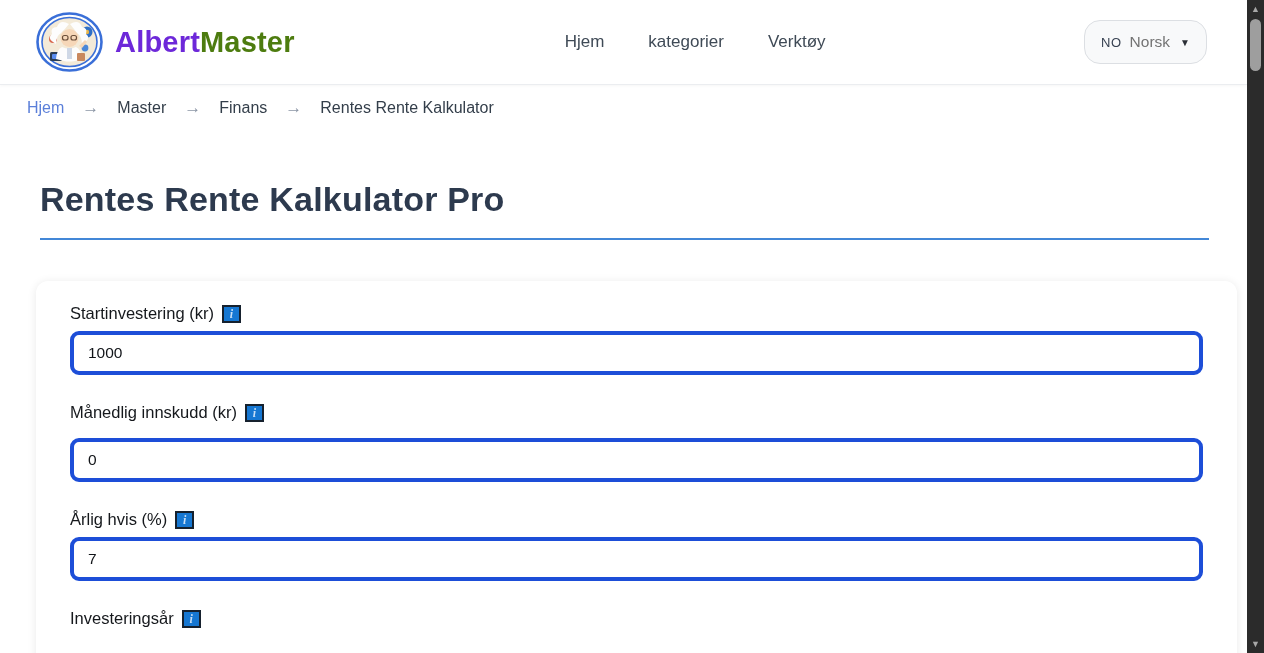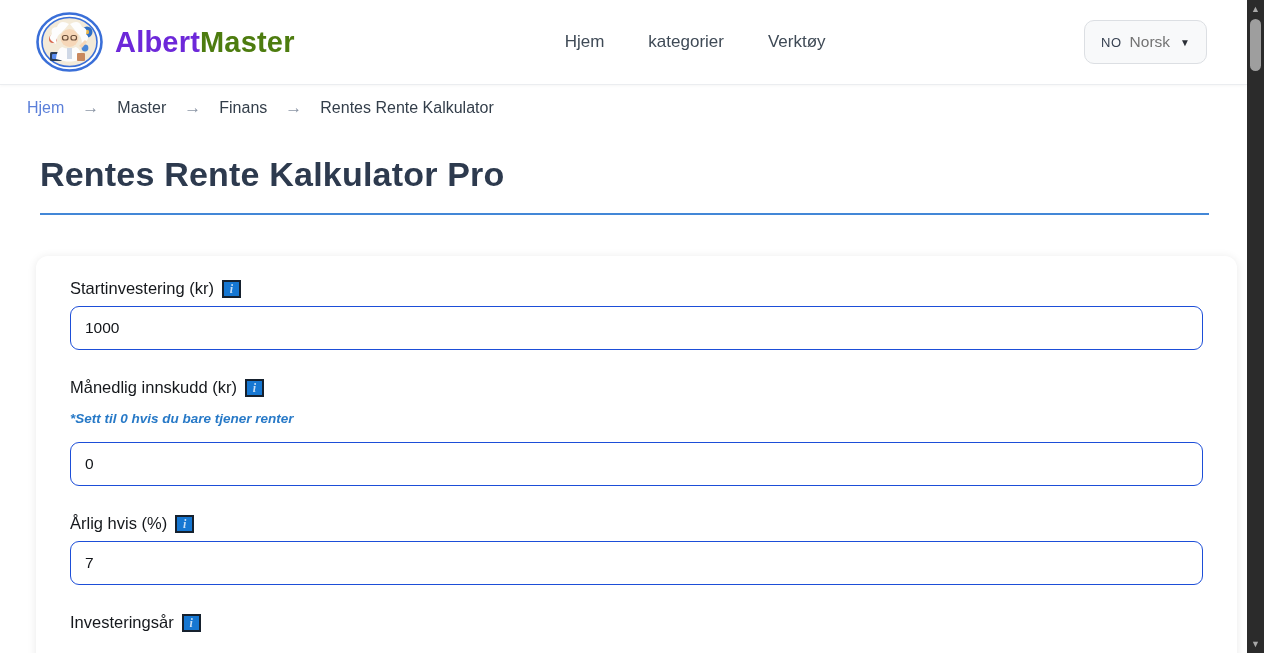--- a/index.html
+++ b/index.html
@@ -32,21 +32,21 @@
   .nav a {
     text-decoration: none; color: #3f4a56;
     font-size: 17px; font-weight: 500;
   }
 
   .lang-btn {
     margin-left: auto;
     display: flex; align-items: center; gap: 8px;
     background: #f8f9fa;
     border: 1px solid #dcdfe3;
-    border-radius: 10px;
+    border-radius: 16px;
     padding: 12px 16px;
     cursor: pointer;
   }
   .lang-code { font-size: 13px; color: #374151; letter-spacing: 0.5px; }
   .lang-name { font-size: 15.5px; color: #737373; }
   .lang-caret { font-size: 10px; color: #2b2f36; margin-left: 2px; }
 
   
   .breadcrumb-bar {
     height: 46px;
@@ -54,21 +54,21 @@
     padding: 0 27px;
     background: #fff;
   }
   .crumb { font-size: 16px; color: #333e4a; }
   .crumb-link { color: #5b7fd9; text-decoration: none; cursor: pointer; }
   .crumb-sep { color: #8b95a5; font-size: 17px; margin: 0 18px; }
 
   
   .main { padding: 0 40px; }
   .page-title {
-    margin-top: 24px;
+    margin-top: 49px;
     font-size: 34px;
     font-weight: 700;
     color: #2d3a4e;
     letter-spacing: 0.2px;
   }
   .title-divider {
     margin-top: 19px;
     height: 2px;
     width: 1169px;
     background: #4387d7;
@@ -107,21 +107,21 @@
     font-size: 13.5px;
     font-weight: bold;
     font-style: italic;
     color: #2779c7;
   }
   .field-input {
     display: block;
     width: 100%;
     height: 44px;
     margin-top: 8px;
-    border: 1px solid #1d4ed8;
+    border: 4px solid #1d4ed8;
     border-radius: 9px;
     padding: 0 14px;
     font-size: 15.5px;
     color: #111418;
     font-family: "Liberation Sans", "DejaVu Sans", sans-serif;
     outline: none;
     background: #fff;
   }
   .note-gap { margin-top: 16px; }
 
@@ -217,21 +217,20 @@
             <span class="info-icon">i</span>
           </div>
           <input class="field-input" type="text" value="1000" style="">
         </div>
 
         <div class="field-group">
           <div class="field-label-row">
             <span class="field-label">Månedlig innskudd (kr)</span>
             <span class="info-icon">i</span>
           </div>
-          <div class="field-note">*Sett til 0 hvis du bare tjener renter</div>
           <input class="field-input note-gap" type="text" value="0" style="">
         </div>
 
         <div class="field-group">
           <div class="field-label-row">
             <span class="field-label">Årlig hvis (%)</span>
             <span class="info-icon">i</span>
           </div>
           <input class="field-input" type="text" value="7" style="">
         </div>

